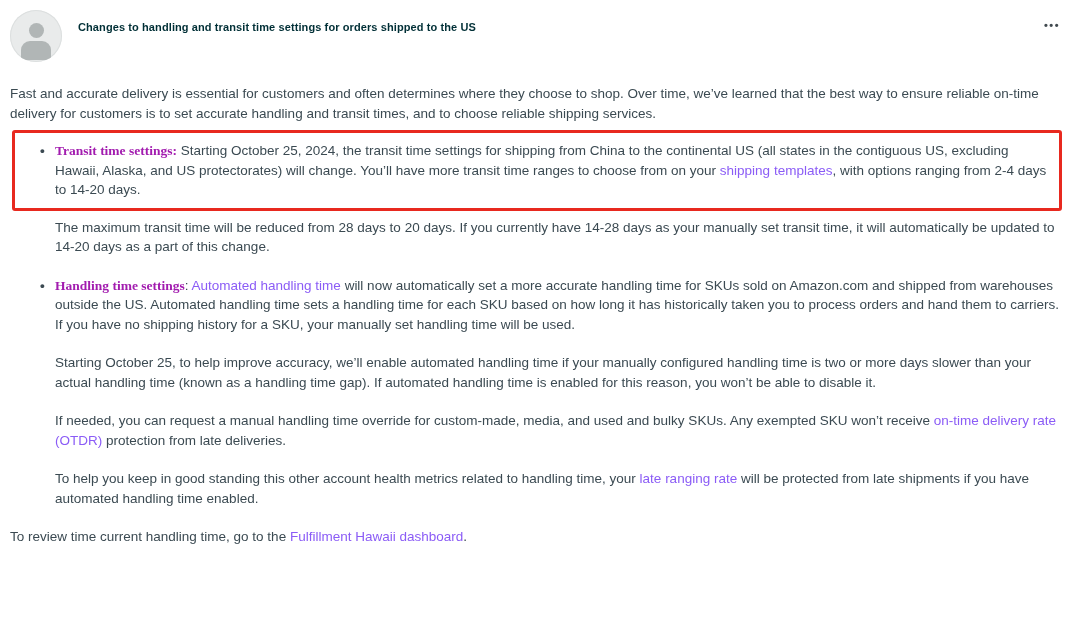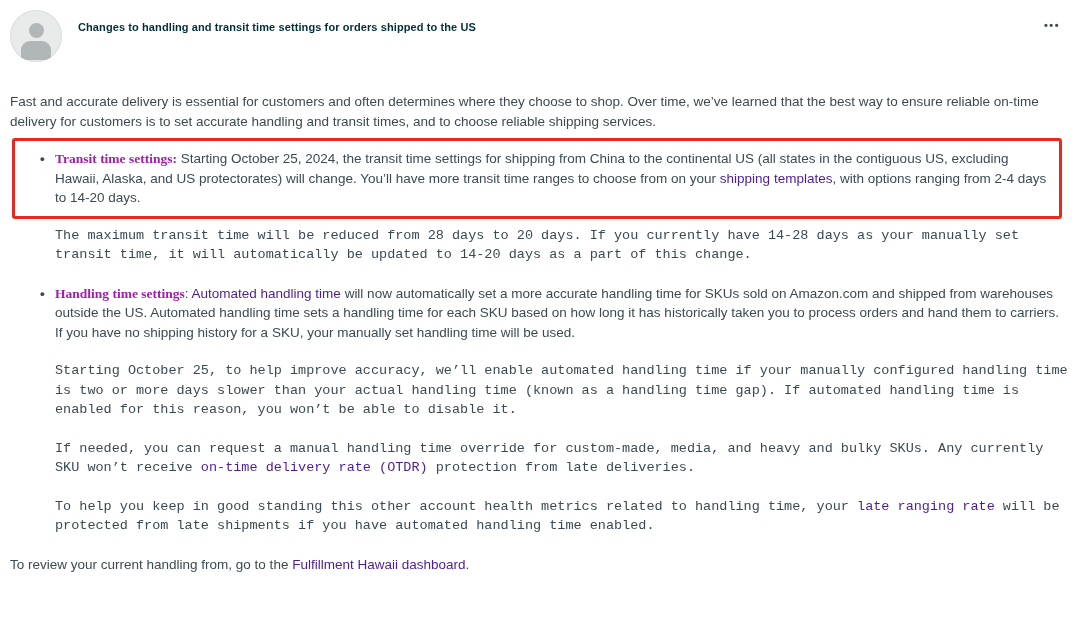--- a/index.html
+++ b/index.html
@@ -30,37 +30,37 @@
   }
   .byline { margin-top: 6px; font-size: 13px; line-height: 16px; color: #6e7b7c; }
   .byline span { margin-right: 3px; }
   .menu {
     position: absolute; right: 20px; top: 16px;
     font-size: 11px; font-weight: 700; letter-spacing: 1.5px;
     color: #40494e; cursor: pointer; user-select: none;
   }
 
   
-  main { padding: 0 10px; margin-top: 30px; }
+  main { padding: 0 10px; margin-top: 22px; }
   .para, .sub { margin: 0 0 19px 0; }
-  .sub { margin-left: 45px; font-family: Liberation Mono, monospace; }
+  .sub { margin-left: 45px; }
   .bullet { display: flex; margin: 0 0 19px 0; }
   .bullet > .marker { flex: 0 0 15px; font-weight: 700; }
   .bullet-indent { margin-left: 30px; }
   .btext { flex: 1 1 auto; }
 
   .hl-box {
     border: 3px solid #e8291f; border-radius: 3px;
     margin: -12px 8px 7px 2px;
     padding: 8px 8px 8px 25px;
   }
   .hl-box .bullet { margin: 0; }
 
   .b { font-weight: 700; color: #a21caf; font-family: Liberation Serif, serif; }
-  .lnk { color: #4c1d95; cursor: pointer; }
+  .lnk { color: #8b5cf6; cursor: pointer; }
 </style>
 </head>
 <body>
 
 <div class="page">
 
   <header>
     <div class="avatar">
       <div class="av-head"></div>
       <div class="av-shoulders"></div>
@@ -85,20 +85,20 @@
 
     <p class="sub"><span>The maximum transit time will be reduced from 28 days to 20 days. If you currently have 14-28 days as your manually set transit time, it will automatically be updated to 14-20 days as a part of this change.</span></p>
 
     <div class="bullet bullet-indent">
       <span class="marker">•</span>
       <div class="btext"><span class="b">Handling time settings</span><span>: </span><span class="lnk">Automated handling time</span><span> will now automatically set a more accurate handling time for SKUs sold on Amazon.com and shipped from warehouses outside the US. Automated handling time sets a handling time for each SKU based on how long it has historically taken you to process orders and hand them to carriers. If you have no shipping history for a SKU, your manually set handling time will be used.</span></div>
     </div>
 
     <p class="sub"><span>Starting October 25, to help improve accuracy, we’ll enable automated handling time if your manually configured handling time is two or more days slower than your actual handling time (known as a handling time gap). If automated handling time is enabled for this reason, you won’t be able to disable it.</span></p>
 
-    <p class="sub"><span>If needed, you can request a manual handling time override for custom-made, media, and heavy and bulky SKUs. Any currently SKU won’t receive </span><span class="lnk">on-time delivery rate (OTDR)</span><span> protection from late deliveries.</span></p>
+    <p class="sub"><span>If needed, you can request a manual handling time override for custom-made, media, and used and bulky SKUs. Any exempted SKU won’t receive </span><span class="lnk">on-time delivery rate (OTDR)</span><span> protection from late deliveries.</span></p>
 
     <p class="sub"><span>To help you keep in good standing this other account health metrics related to handling time, your </span><span class="lnk">late ranging rate</span><span> will be protected from late shipments if you have automated handling time enabled.</span></p>
 
-    <p class="para"><span>To review your current handling from, go to the </span><span class="lnk">Fulfillment Hawaii dashboard</span><span>.</span></p>
+    <p class="para"><span>To review time current handling time, go to the </span><span class="lnk">Fulfillment Hawaii dashboard</span><span>.</span></p>
 
   </main>
 </div>
 
 </body></html>

